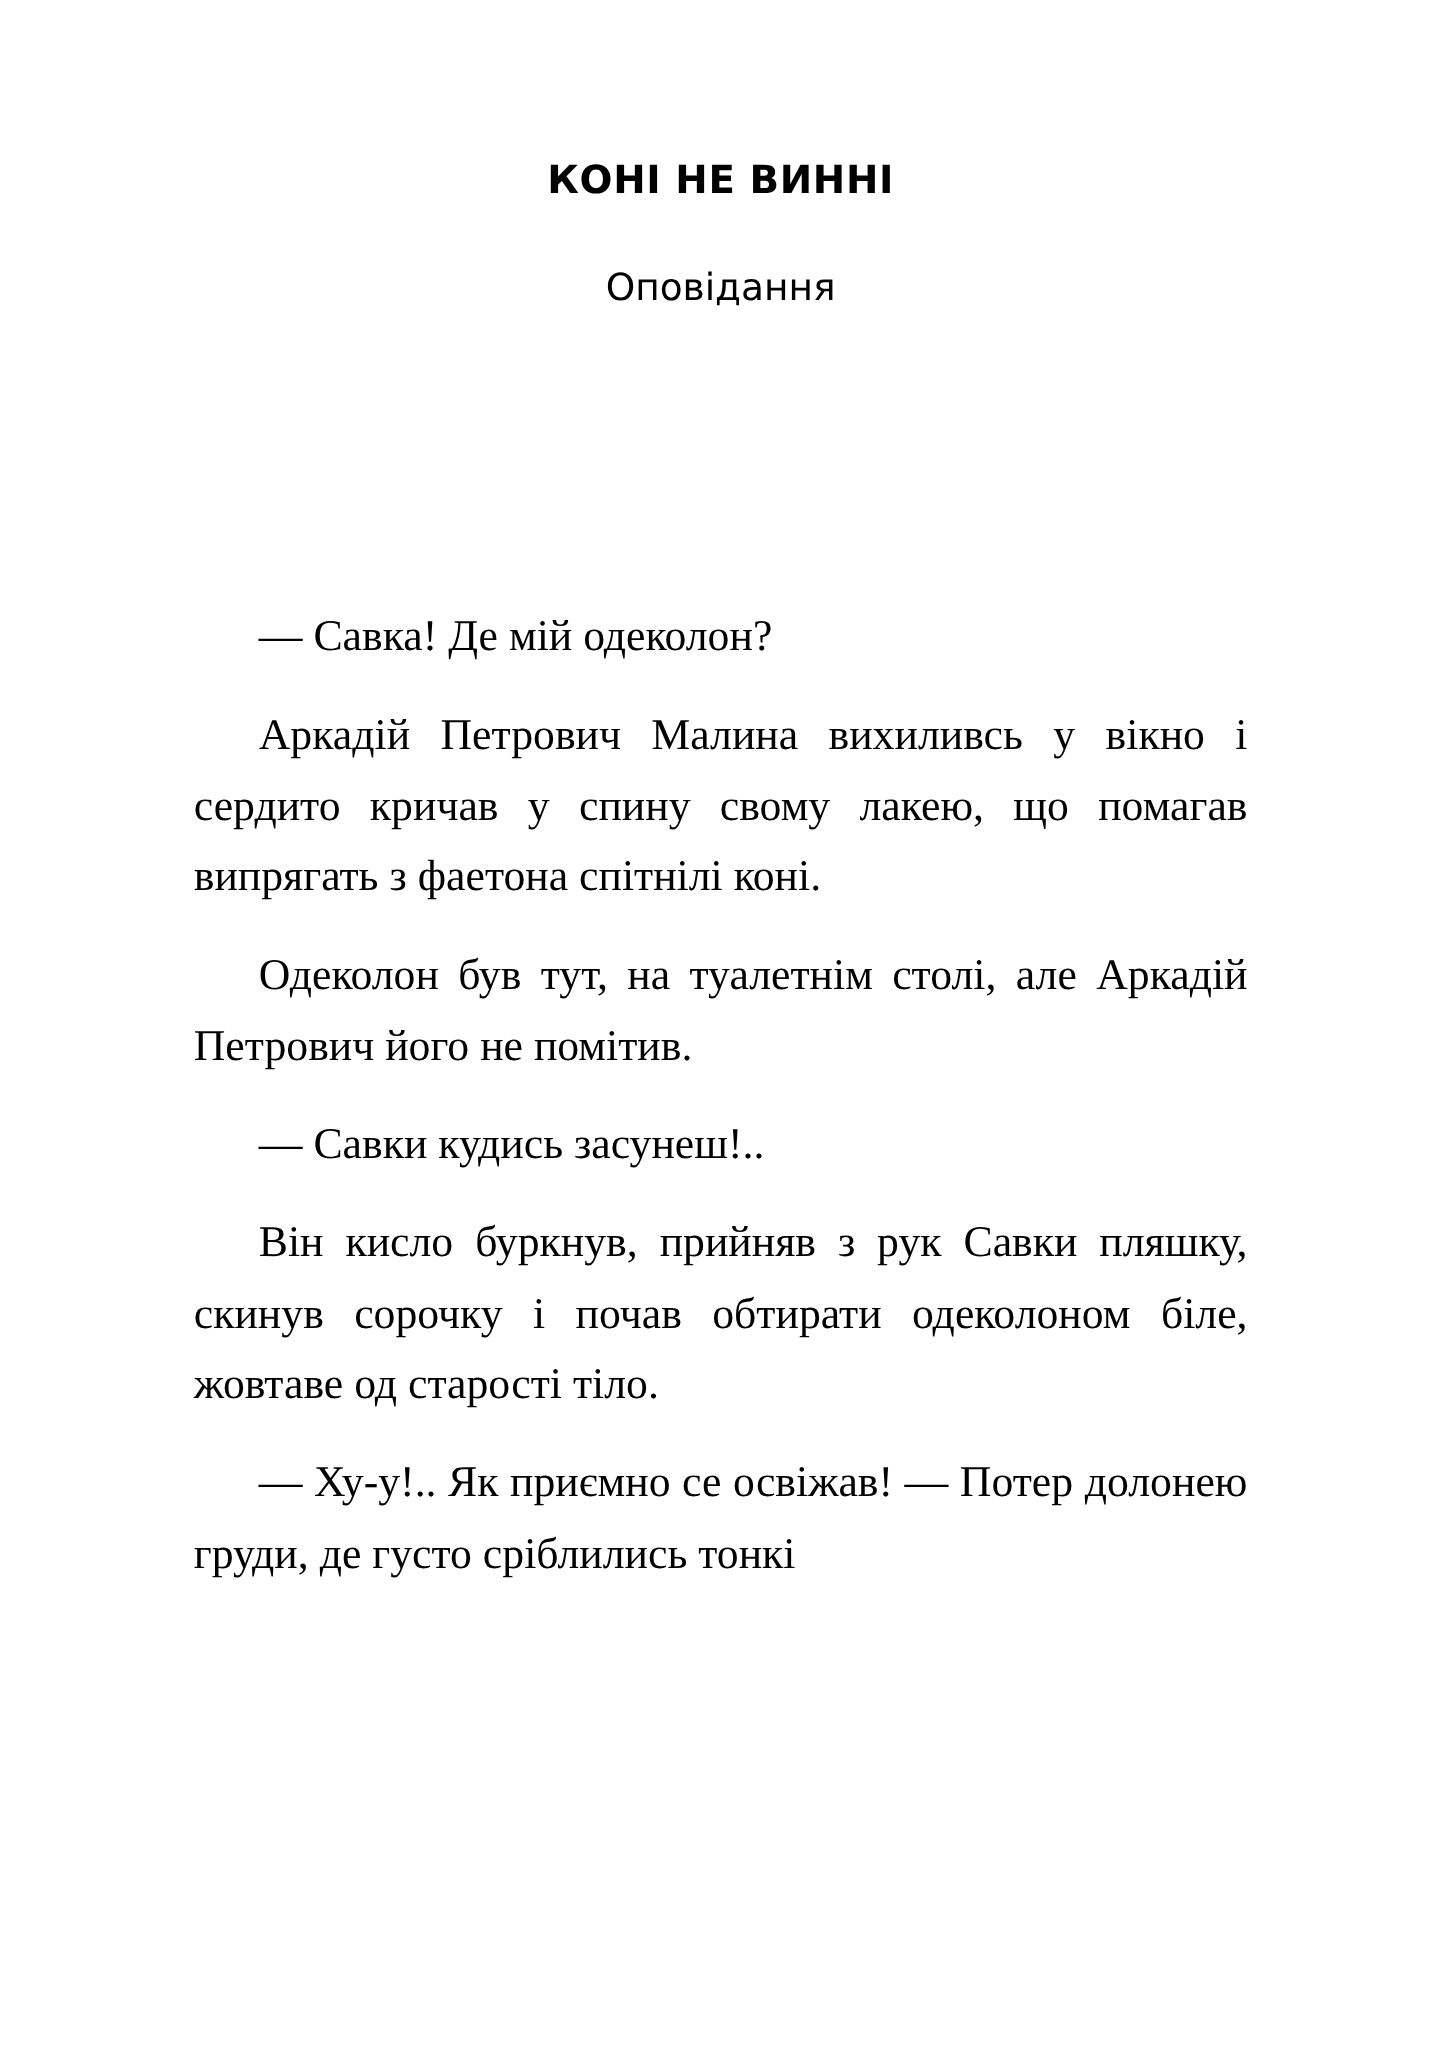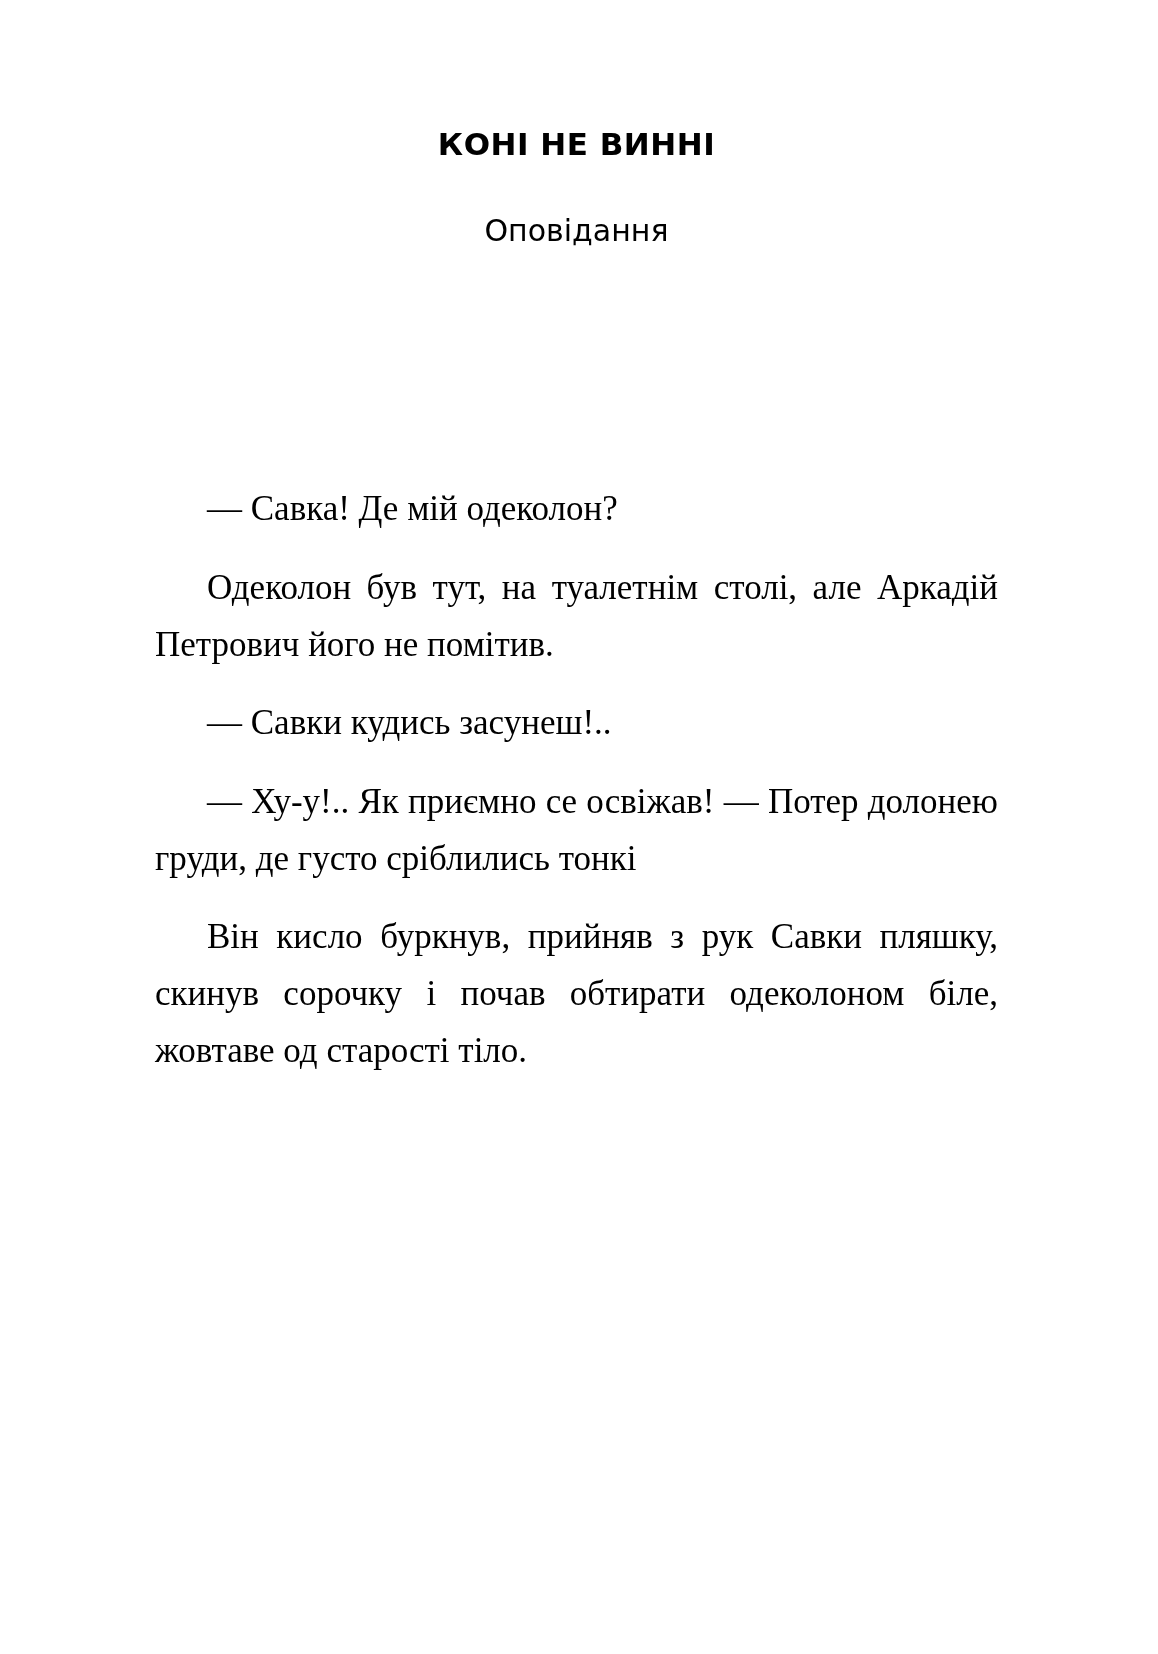--- a/index.html
+++ b/index.html
@@ -63,19 +63,20 @@
 <body>
 
 <div class="page">
 
   <h1 class="doc-title">КОНІ НЕ ВИННІ</h1>
 
   <h2 class="doc-subtitle">Оповідання</h2>
 
   <div class="body-text">
     <p class="para para-short">— Савка! Де мій одеколон?</p>
+    <p class="para">Аркадій Петрович Малина вихиливсь у вікно і сердито кричав у спину свому лакею, що помагав випрягать з фаетона спітнілі коні.</p>
     <p class="para">Одеколон був тут, на туалетнім столі, але Аркадій Петрович його не помітив.</p>
     <p class="para para-short">— Савки кудись засунеш!..</p>
+    <p class="para">Він кисло буркнув, прийняв з рук Савки пляшку, скинув сорочку і почав обтирати одеколоном біле, жовтаве од старості тіло.</p>
     <p class="para">— Ху-у!.. Як приємно се освіжав! — Потер долонею груди, де густо сріблились тонкі</p>
-    <p class="para">Він кисло буркнув, прийняв з рук Савки пляшку, скинув сорочку і почав обтирати одеколоном біле, жовтаве од старості тіло.</p>
   </div>
 
 </div>
 
 </body></html>

